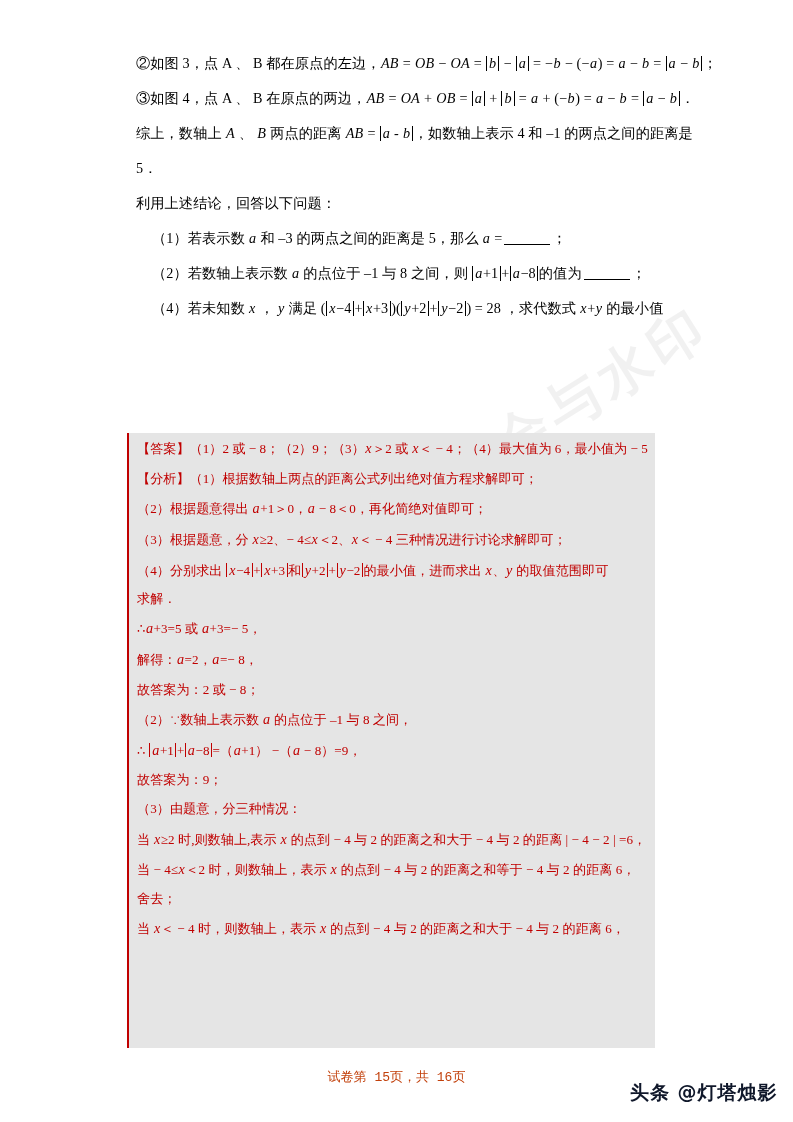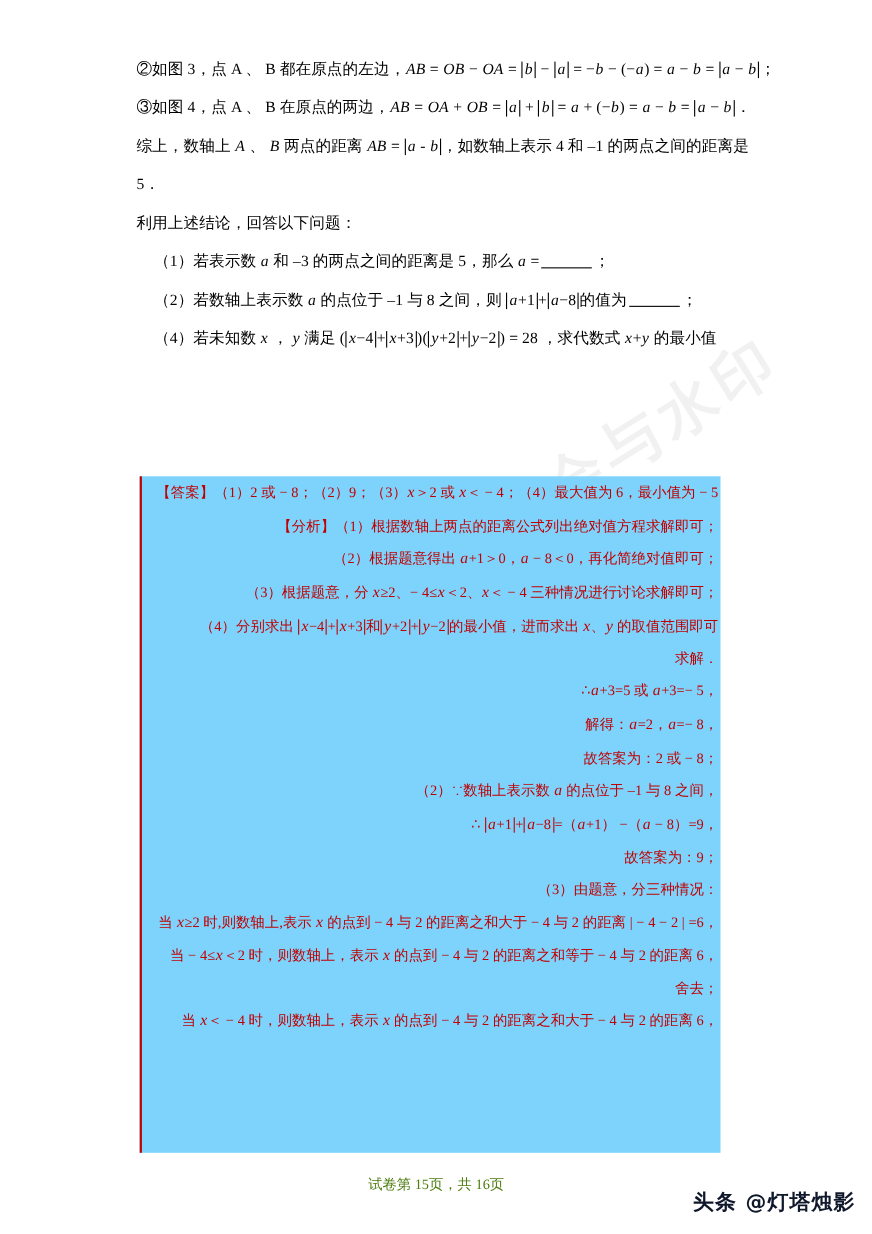--- a/index.html
+++ b/index.html
@@ -28,21 +28,21 @@
   .content {
     position: absolute;
     left: 120px;
     top: 52px;
     width: 560px;
   }
 
   .p {
     font-size: 14.2px;
     line-height: 1.55;
-    margin: 0 0 13px 4px;
+    margin: 0 0 13px 16px;
     white-space: nowrap;
     letter-spacing: 0.1px;
   }
   .indent1 { padding-left: 16px; }
 
   
   i.m {
     font-family: "Liberation Serif", "DejaVu Serif", serif;
     font-style: italic;
     font-size: 14.2px;
@@ -67,25 +67,24 @@
     margin: 0 2px;
   }
 
   
   .answer-box {
     position: absolute;
     left: 127px;
     top: 433px;
     width: 528px;
     height: 615px;
-    background: #7dd3fc;
+    background: #e5e5e5;
     border-left: 2px solid #c00000;
     box-sizing: border-box;
     overflow: hidden;
-    text-align: right;
   }
   .answer-inner {
     position: absolute;
     left: 8px;
     top: 5px;
     width: 516px;
   }
   .rp {
     color: #c00000;
     font-size: 13.1px;
@@ -100,22 +99,22 @@
   .bk { font-weight: normal; }
 
   
   .footer {
     position: absolute;
     left: 0;
     top: 1068px;
     width: 793px;
     text-align: center;
     font-size: 13px;
-    color: #4d7c0f;
-    font-family: Liberation Serif, serif;
+    color: #c2410c;
+    font-family: Liberation Mono, monospace;
   }
 
   
   .src-wm {
     position: absolute;
     left: 630px;
     top: 1080px;
     font-size: 19px;
     font-weight: bold;
     color: #0f172a;

